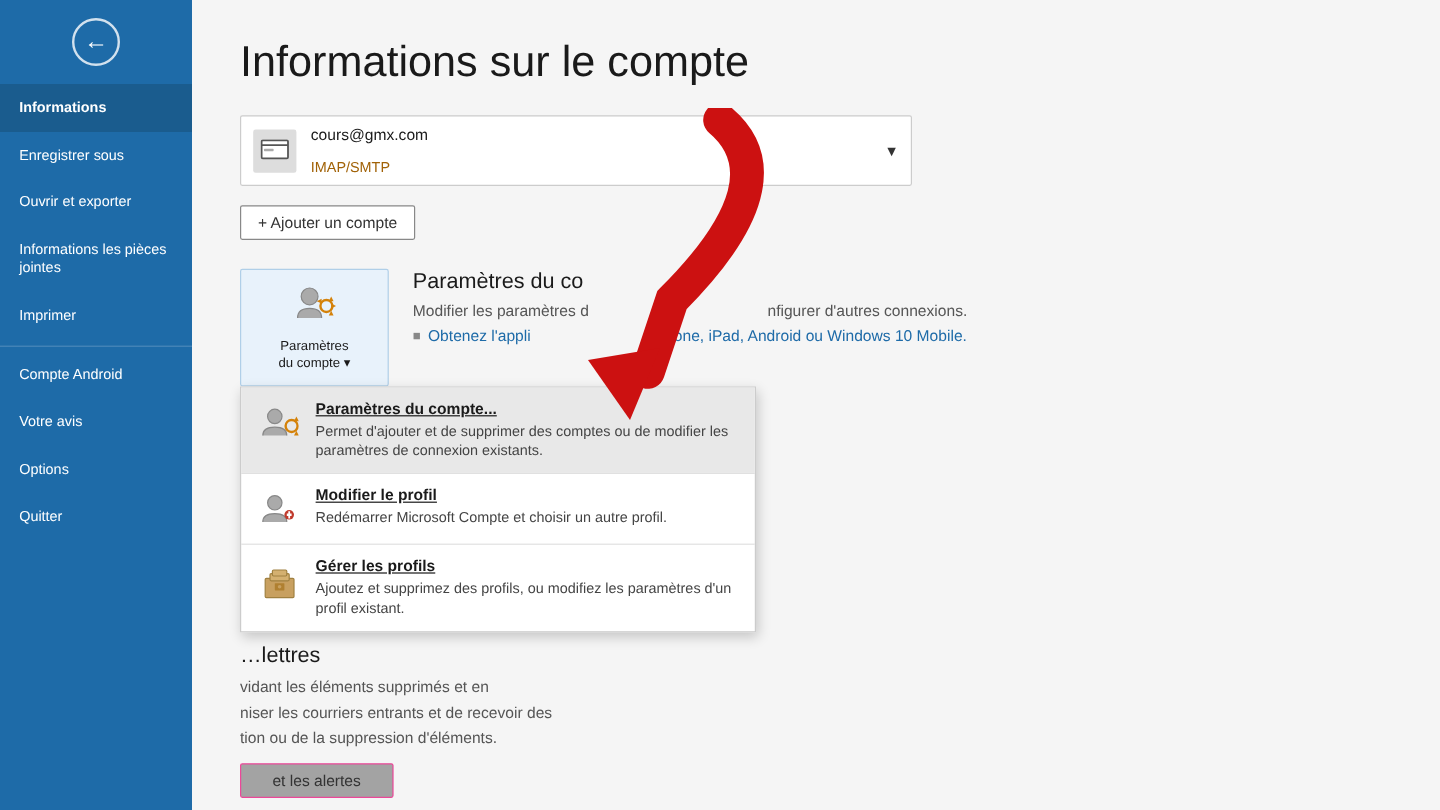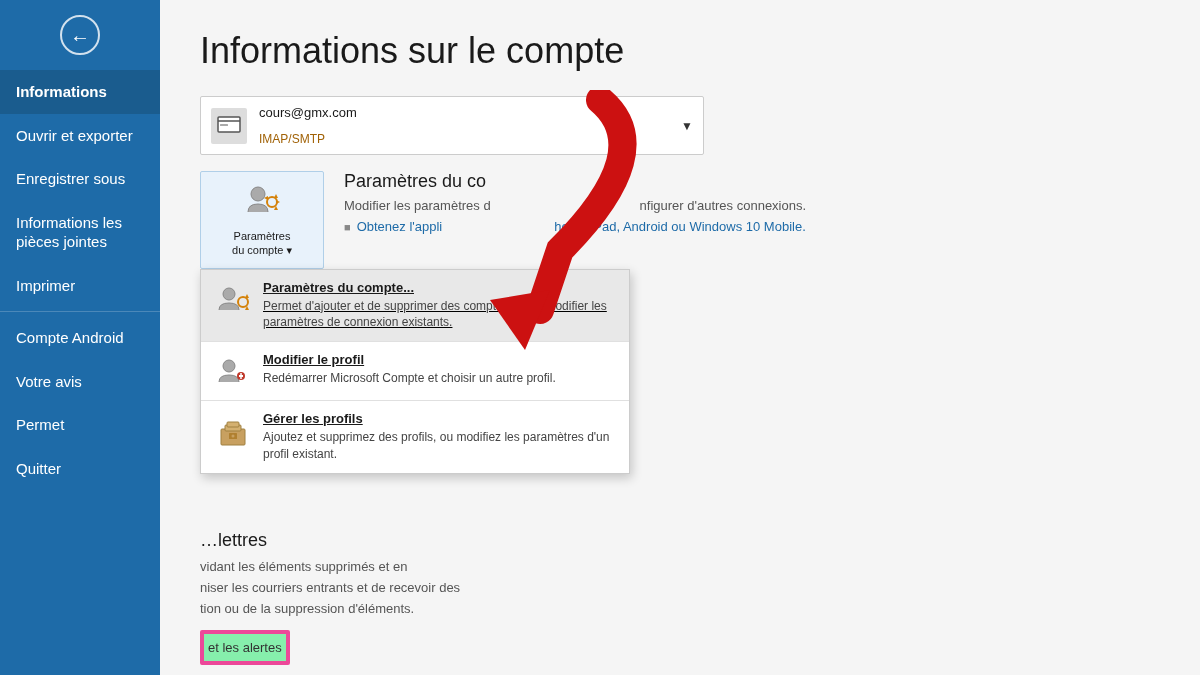--- a/index.html
+++ b/index.html
@@ -35,21 +35,21 @@
       border: 2px solid rgba(255,255,255,0.8);
       display: flex;
       align-items: center;
       justify-content: center;
       color: white;
       font-size: 20px;
     }
     .sidebar-item {
       padding: 12px 16px;
       color: white;
-      font-size: 15px;
+      font-size: 12px;
       cursor: pointer;
       line-height: 1.3;
     }
     .sidebar-item.active {
       background: #1a5c8e;
       font-weight: 600;
     }
     .sidebar-divider {
       height: 1px;
       background: rgba(255,255,255,0.2);
@@ -71,21 +71,21 @@
       margin-bottom: 24px;
     }
 
     
     .account-selector {
       background: white;
       border: 1px solid #ccc;
       border-radius: 2px;
       display: flex;
       align-items: center;
-      width: 504px;
+      width: 560px;
       padding: 8px 10px;
       margin-bottom: 16px;
       position: relative;
     }
     .account-icon {
       width: 36px;
       height: 36px;
       background: #ddd;
       border-radius: 2px;
       margin-right: 12px;
@@ -200,21 +200,20 @@
     }
     .dropdown-item {
       display: flex;
       align-items: flex-start;
       padding: 10px 14px;
       cursor: pointer;
       gap: 12px;
     }
     .dropdown-item.highlighted {
       background: #e8e8e8;
-      text-decoration: underline;
     }
     .dropdown-item-icon {
       width: 36px;
       height: 36px;
       flex-shrink: 0;
       display: flex;
       align-items: center;
       justify-content: center;
       font-size: 22px;
       color: #555;
@@ -250,23 +249,23 @@
     }
     .bottom-section p {
       font-size: 13px;
       color: #555;
       margin-bottom: 6px;
     }
     .bottom-btn {
       display: inline-flex;
       align-items: center;
       gap: 6px;
-      border: 4px solid #ec4899;
-      background: #86efac;
-      padding: 6px 4px;
+      border: 1px solid #ec4899;
+      background: #a3a3a3;
+      padding: 6px 26px;
       font-size: 13px;
       color: #333;
       cursor: pointer;
       border-radius: 2px;
       margin-top: 8px;
     }
 
     
     .arrow-overlay {
       position: absolute;
@@ -280,28 +279,28 @@
   </style>
 </head>
 <body>
 
 <div id="sidebar">
   <div id="back-btn">
     <div class="back-circle">←</div>
   </div>
 
   <div class="sidebar-item active">Informations</div>
+  <div class="sidebar-item">Enregistrer sous</div>
   <div class="sidebar-item">Ouvrir et exporter</div>
-  <div class="sidebar-item">Enregistrer sous</div>
   <div class="sidebar-item">Informations les pièces jointes</div>
   <div class="sidebar-item">Imprimer</div>
   <div class="sidebar-divider"></div>
   <div class="sidebar-item">Compte Android</div>
   <div class="sidebar-item">Votre avis</div>
-  <div class="sidebar-item">Permet</div>
+  <div class="sidebar-item">Options</div>
   <div class="sidebar-item">Quitter</div>
 </div>
 
 <div id="main">
   <h1 class="page-title">Informations sur le compte</h1>
 
   
   <div class="account-selector">
     <div class="account-icon">
       <svg width="24" height="20" viewBox="0 0 24 20" fill="none">
@@ -311,20 +310,21 @@
       </svg>
     </div>
     <div class="account-info">
       <div class="account-email">cours@gmx.com</div>
       <div class="account-type">IMAP/SMTP</div>
     </div>
     <div class="dropdown-arrow">▼</div>
   </div>
 
   
+  <button class="add-account-btn">+ Ajouter un compte</button>
 
   
   <div class="params-section">
     <div class="params-btn-container">
       <div class="params-btn">
         <div class="params-btn-icon">
           <svg width="36" height="36" viewBox="0 0 36 36">
             <circle cx="14" cy="12" r="7" fill="#aaa" stroke="#888" stroke-width="1"></circle>
             <path d="M4 30 Q4 22 14 22 Q24 22 24 30" fill="#aaa" stroke="#888" stroke-width="1"></path>
             <circle cx="28" cy="20" r="5" fill="none" stroke="#d4820a" stroke-width="2"></circle>

